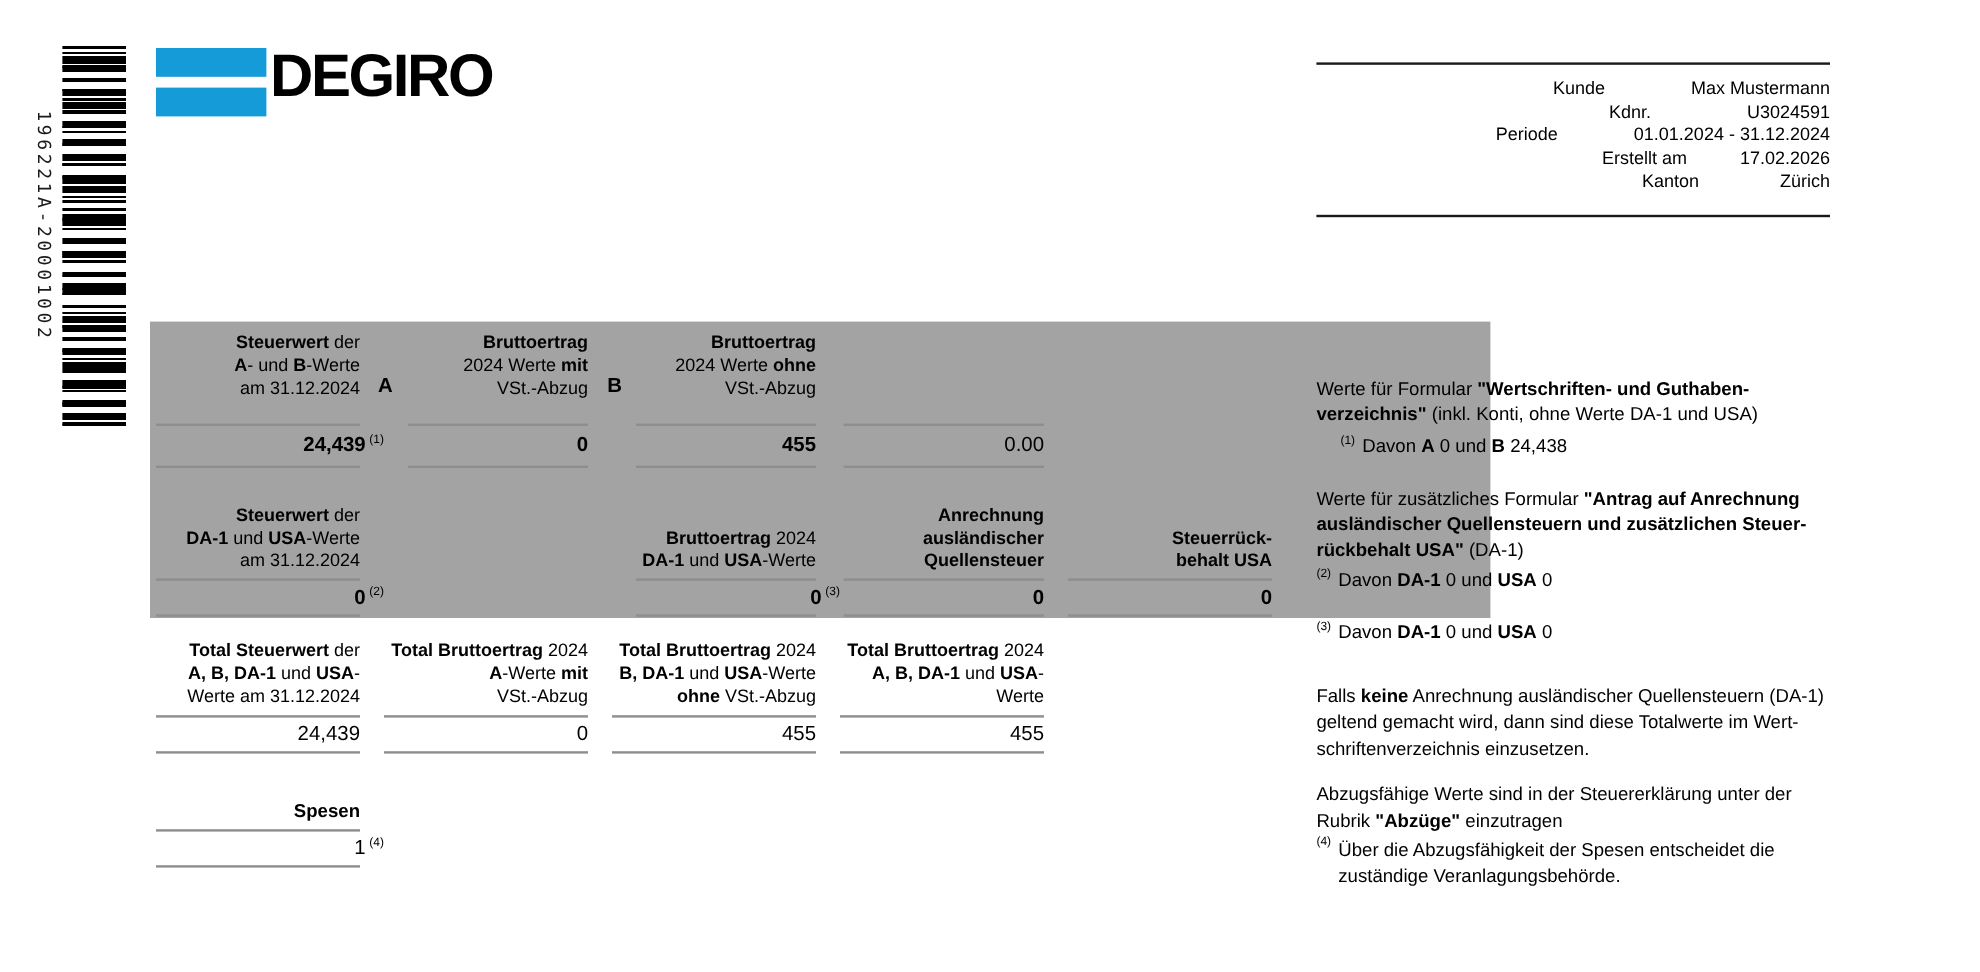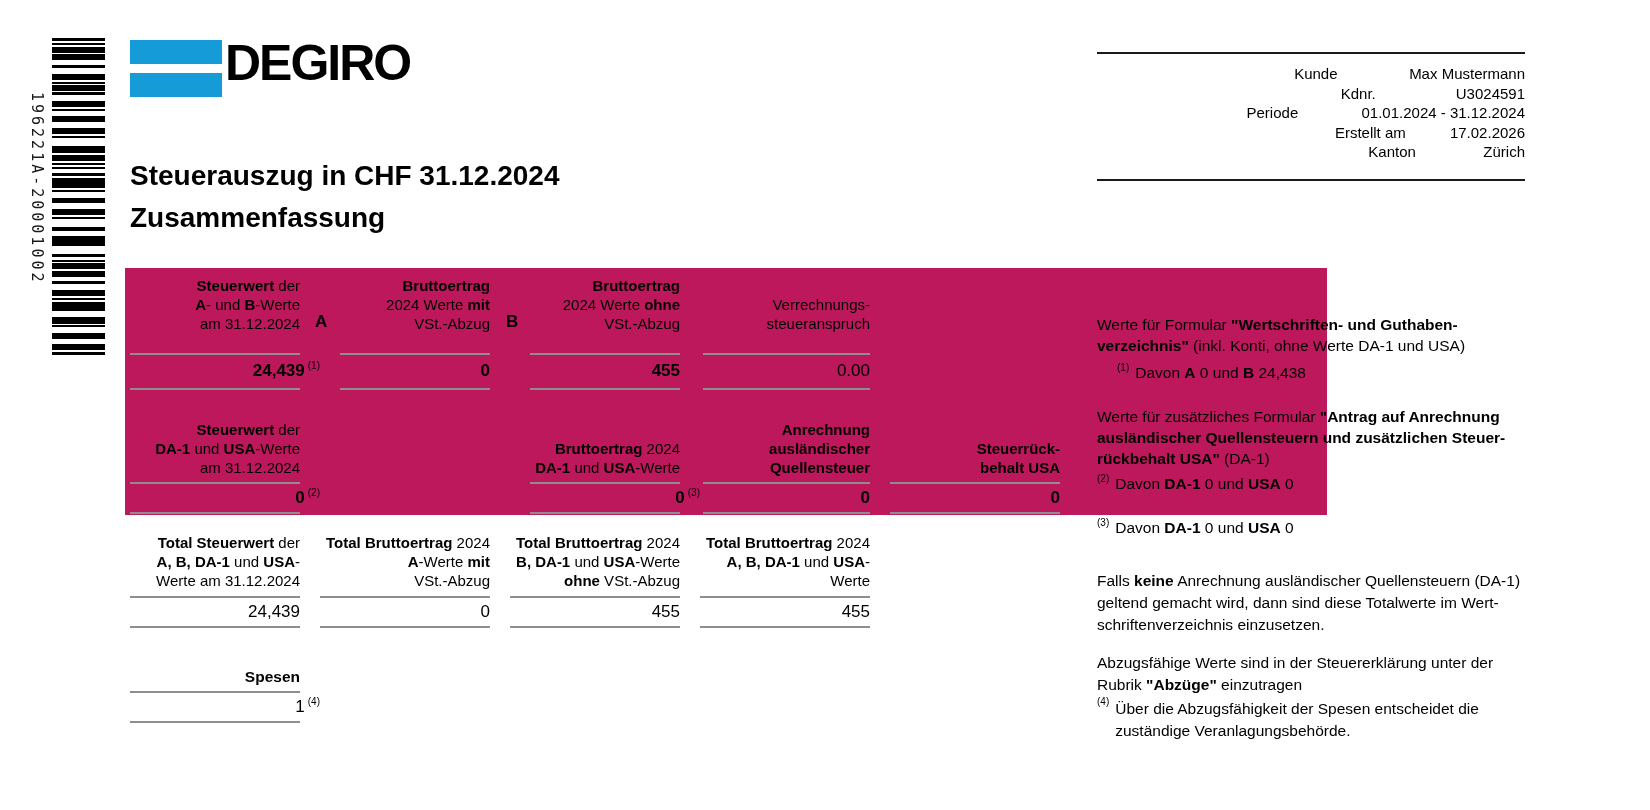--- a/index.html
+++ b/index.html
@@ -30,21 +30,21 @@
   .title { position:absolute; left:130px; top:155px; font-size:28px; line-height:42px; font-weight:bold; }
 
   
   .cust { position:absolute; left:1097px; top:52px; width:428px;
     border-top:2px solid #1a1a1a; border-bottom:2px solid #1a1a1a; padding:10px 0 17px 0; }
   .cust .crow { display:flex; font-size:15px; line-height:19.5px;justify-content:flex-end; }
   .cust .lbl { width:115px; }
   .bold { font-weight:normal; }
 
   
-  .sumbox { position:absolute; left:125px; top:268px; width:1202px; height:247px; background:#be185d; }
+  .sumbox { position:absolute; left:125px; top:268px; width:1117px; height:247px; background:#a3a3a3; }
   .hdr { position:absolute; font-size:15px; line-height:19px; text-align:right; white-space:pre-line; }
   .marker { position:absolute; font-size:17px; font-weight:bold; top:44px; }
   .vcell { position:absolute; border-top:2px solid #8e8e8e; border-bottom:2px solid #8e8e8e;
     font-size:17px; text-align:right; }
   .r1 { top:85px; height:37px; line-height:32px; }
   .r2 { top:214px; height:32px; line-height:27px; }
   .b { font-weight:bold; }
   sup { font-size:10px; font-weight:normal; vertical-align:baseline; position:relative; top:-7px; }
   .vcell sup { margin-left:3px; margin-right:-20px; }
   .note { position:absolute; font-size:15.5px; line-height:21px; white-space:pre-line; }
@@ -71,24 +71,20 @@
 
   <div class="barcode"></div>
   <div class="bc-num">196221A-20001002</div>
 
   <div class="logo-bars">
     <div class="logo-bar" style="background: rgb(21, 155, 216);"></div>
     <div class="logo-bar" style="background: rgb(21, 155, 216);"></div>
   </div>
   <div class="logo-word">DEGIRO</div>
 
-  <div class="title">
-    <div>Steuerauszug in CHF 31.12.2024</div>
-    <div>Zusammenfassung</div>
-  </div>
 
   <div class="cust">
     <div class="crow">
       <div class="lbl">Kunde</div>
       <div>Max Mustermann</div>
     </div>
     <div class="crow">
       <div class="lbl">Kdnr.</div>
       <div>U3024591</div>
     </div>
@@ -112,22 +108,20 @@
 </span><span class="b">A</span><span>- und </span><span class="b">B</span><span>-Werte
 am 31.12.2024</span></div>
     <div class="marker" style="left:190px;">A</div>
     <div class="hdr" style="left:215px;width:150px;top:8px;"><span class="b">Bruttoertrag</span><span>
 2024 Werte </span><span class="b">mit</span><span>
 VSt.-Abzug</span></div>
     <div class="marker" style="left:381px;">B</div>
     <div class="hdr" style="left:405px;width:150px;top:8px;"><span class="b">Bruttoertrag</span><span>
 2024 Werte </span><span class="b">ohne</span><span>
 VSt.-Abzug</span></div>
-    <div class="hdr" style="left:578px;width:167px;top:27px;"><span>Verrechnungs-
-steueranspruch</span></div>
 
     <div class="vcell r1" style="left:5px;width:170px;"><span class="b">24,439</span><sup>(1)</sup></div>
     <div class="vcell r1" style="left:215px;width:150px;"><span class="b">0</span></div>
     <div class="vcell r1" style="left:405px;width:150px;"><span class="b">455</span></div>
     <div class="vcell r1" style="left:578px;width:167px;"><span>0.00</span></div>
 
     <div class="note" style="left:972px;top:46px;width:430px;"><span>Werte für Formular </span><span class="b">"Wertschriften- und Guthaben-
 verzeichnis"</span><span> (inkl. Konti, ohne Werte DA-1 und USA)</span></div>
     <div class="fnline" style="left:972px;top:94px;width:430px;margin-left:20px;"><sup>(1)</sup><span>Davon </span><span class="b">A</span><span> 0 und </span><span class="b">B</span><span> 24,438</span></div>
 

